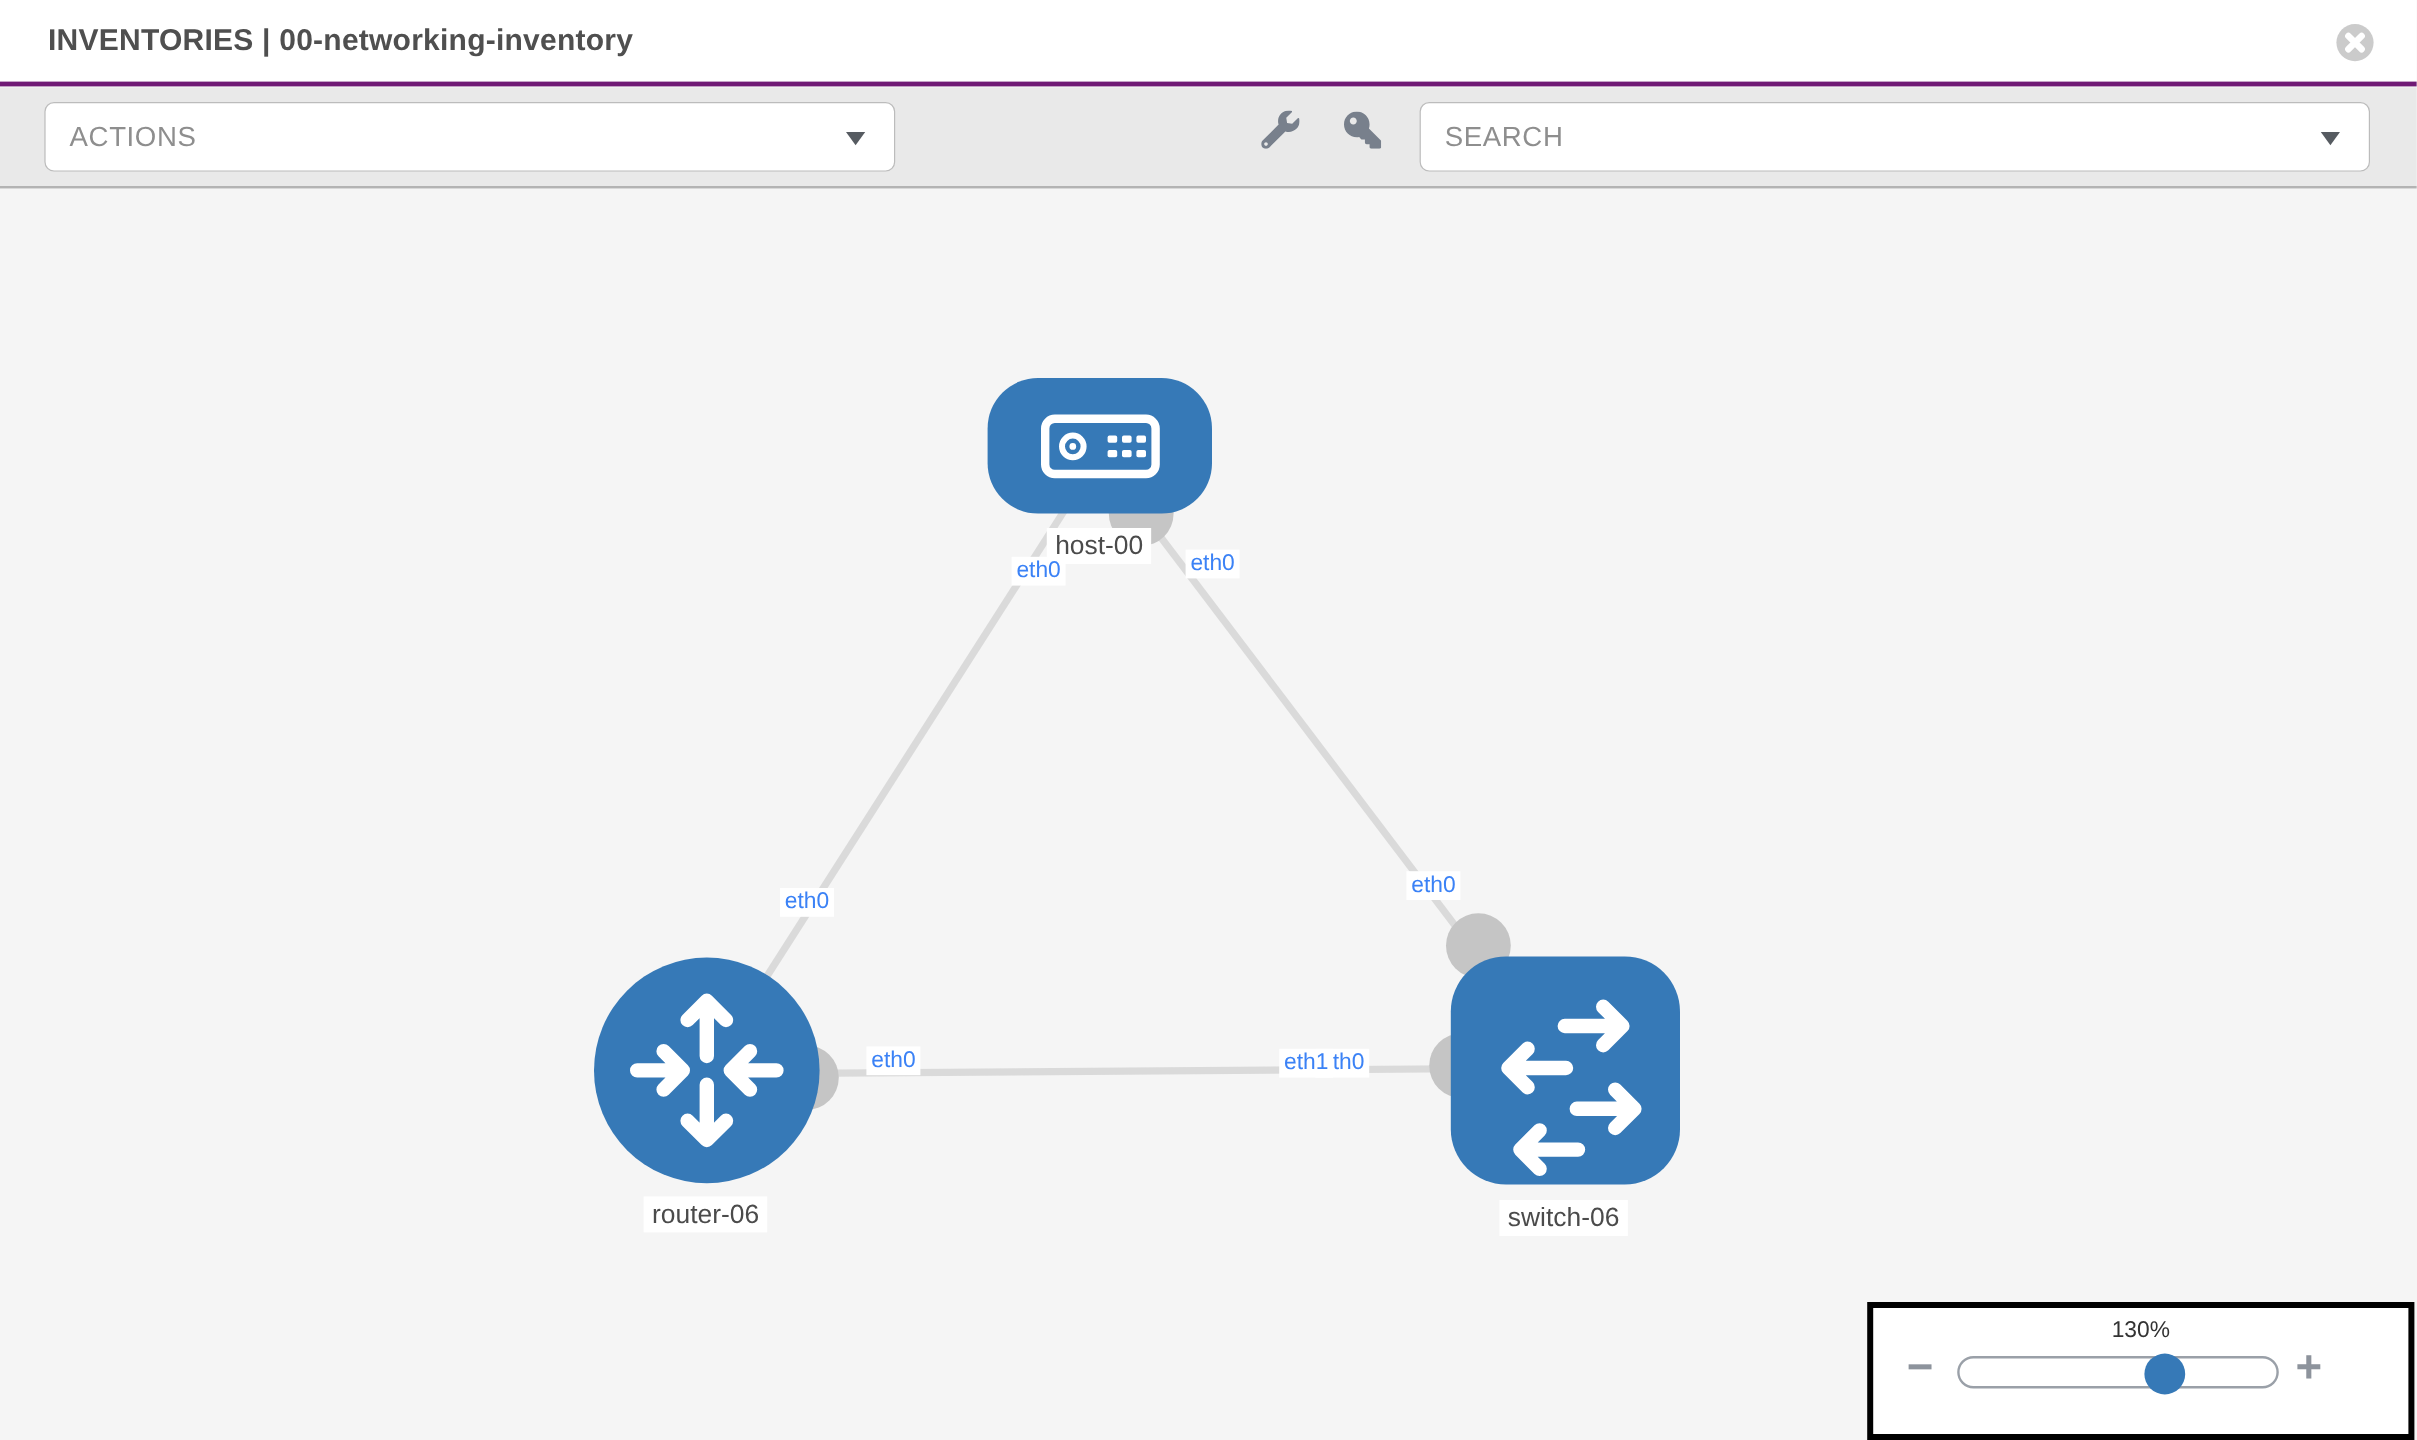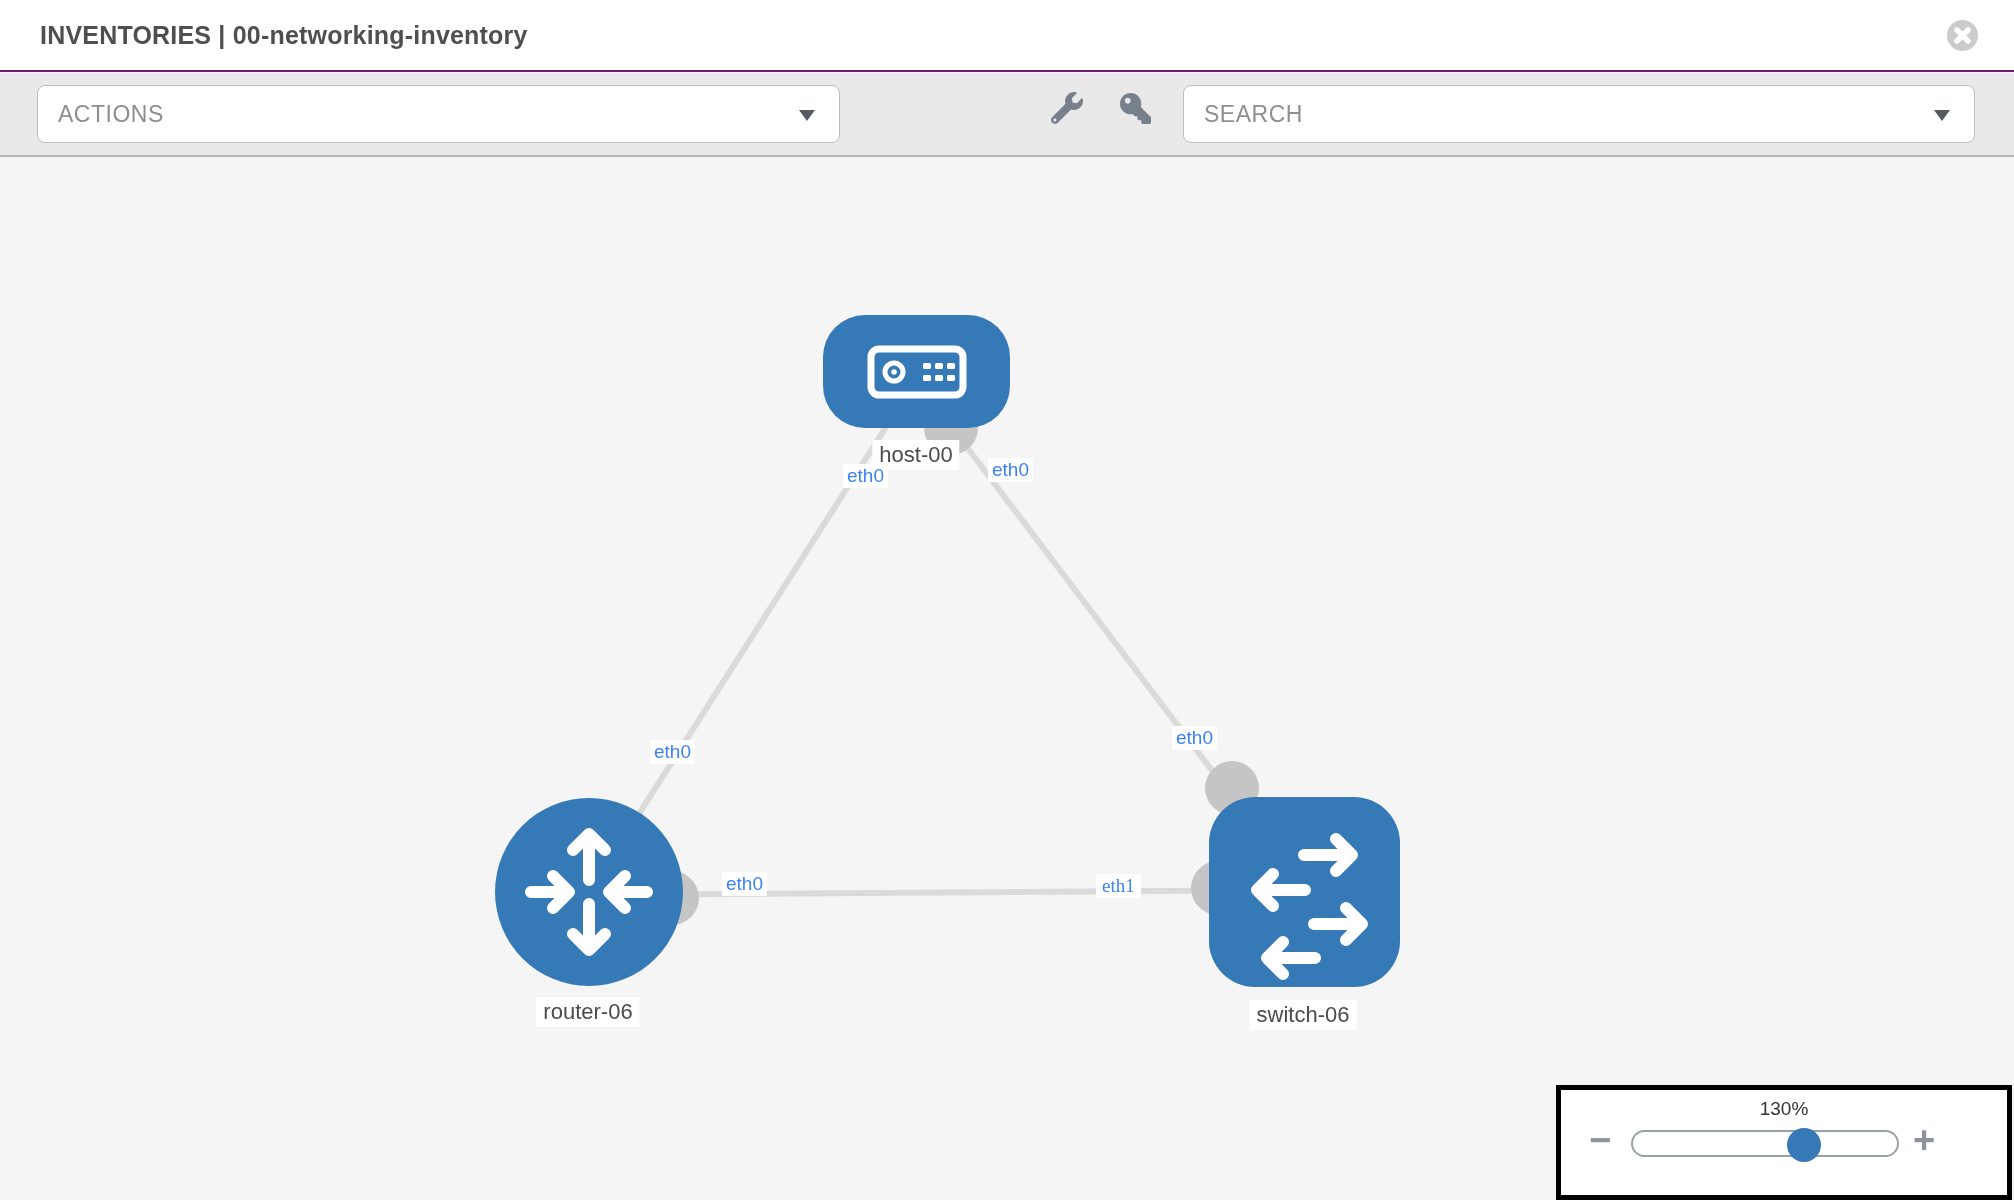--- a/index.html
+++ b/index.html
@@ -1,34 +1,34 @@
 <!DOCTYPE html>
 <html><head>
 <meta charset="utf-8">
 <style>
   * { margin:0; padding:0; box-sizing:border-box; }
   html,body { width:2014px; height:1200px; overflow:hidden; }
   body { font-family:"Liberation Sans","DejaVu Sans",sans-serif; background:#f5f5f5; position:relative; }
 
   
   .header { position:absolute; left:0; top:0; width:2014px; height:72px; background:#ffffff;
-            border-bottom:2px solid #701a75; display:flex; align-items:center; }
+            border-bottom:4px solid #701a75; display:flex; align-items:center; }
   .header-title { margin-left:40px; font-size:25px; font-weight:bold; color:#4f4f4f; letter-spacing:.2px; }
   .close-btn { position:absolute; right:35px; top:19px; width:33px; height:33px; cursor:pointer; }
 
   
   .toolbar { position:absolute; left:0; top:73px; width:2014px; height:84px; background:#e9e9e9;
              border-bottom:2px solid #b3b3b3; }
   .select-box { position:absolute; top:12px; height:58px; background:#ffffff; border:1px solid #bcbcbc;
                 border-radius:8px; display:flex; align-items:center; }
   .select-box .ph { margin-left:20px; font-size:23px; color:#8e8e8e; letter-spacing:.5px; }
   .select-box .chev { position:absolute; right:24px; top:24px; width:0; height:0;
                       border-left:8px solid transparent; border-right:8px solid transparent;
                       border-top:11px solid #565b61; }
-  .actions-box { left:37px;  width:803px; }
+  .actions-box { left:37px;  width:709px; }
   .search-box  { left:1183px; width:792px; }
   .tool-icon { position:absolute; top:13px; width:44px; height:44px; display:flex; align-items:center;
                justify-content:center; cursor:pointer; }
   .wrench-pos { left:1045px; }
   .key-pos    { left:1113px; }
 
   
   .canvas { position:absolute; left:0; top:159px; width:2014px; height:1041px; background:#f5f5f5; }
   .links-layer { position:absolute; left:0; top:0; pointer-events:none; }
 
@@ -151,21 +151,21 @@
     <div class="node-label" style="left:916px;  top:281px;">host-00</div>
     <div class="node-label" style="left:588px;  top:838px;">router-06</div>
     <div class="node-label" style="left:1303px; top:841px;">switch-06</div>
 
     <div class="if-label" style="left:843px;  top:305px;">eth0</div>
     <div class="if-label" style="left:988px;  top:299px;">eth0</div>
     <div class="if-label" style="left:650px;  top:581px;">eth0</div>
     <div class="if-label" style="left:1172px; top:567px;">eth0</div>
     <div class="if-label" style="left:722px;  top:713px;">eth0</div>
     <div class="if-label" style="left:1096px; top:715px;">eth0</div>
-    <div class="if-label" style="left:1098px; top:715px;font-family:Liberation Serif, serif;">eth1</div>
+    <div class="if-label" style="left:1066px; top:715px;">eth1</div>
   </div>
 
   <div class="zoom-panel">
     <div class="zoom-value">130%</div>
     <div class="zoom-minus">−</div>
     <div class="zoom-track"></div>
     <div class="zoom-thumb"></div>
     <div class="zoom-plus">+</div>
   </div>
 

